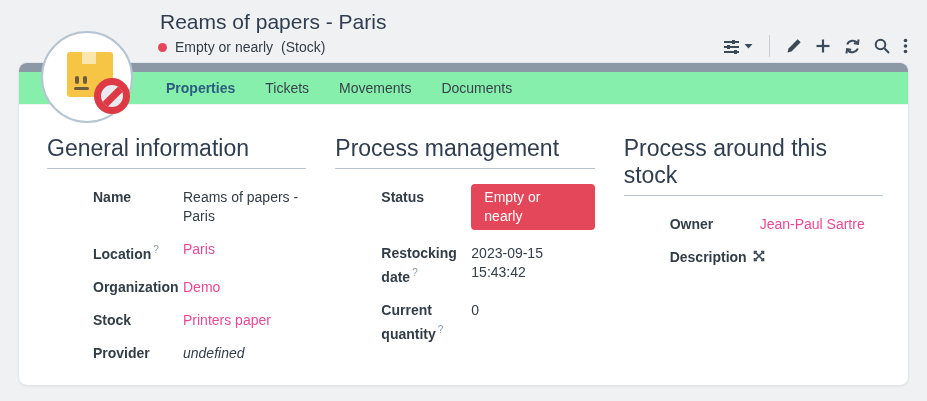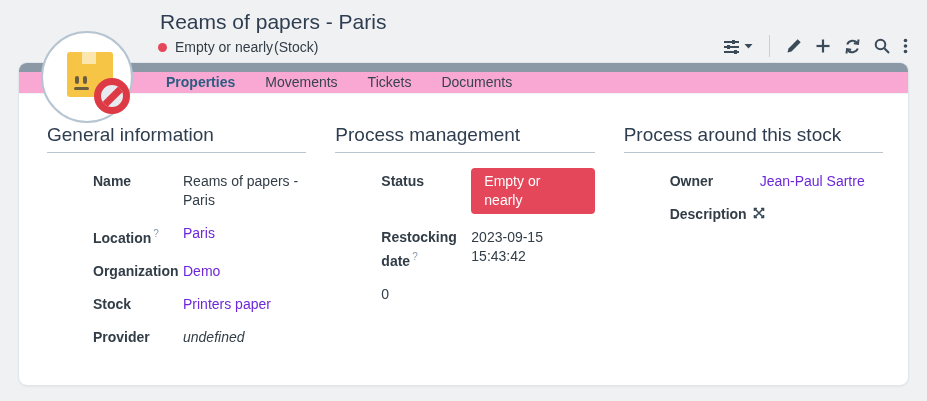--- a/index.html
+++ b/index.html
@@ -39,57 +39,57 @@
 
   .page-title {
     position:absolute; left:160px; top:10px;
     font-size:21px; font-weight:500; color:#2e3d4f;
   }
   .status-line {
     position:absolute; left:158px; top:39px;
     display:flex; align-items:center; font-size:14px; color:#323d47;
   }
   .status-dot { width:9px; height:9px; border-radius:50%; background:#e5475a; margin-right:8px; }
-  .status-suffix { margin-left:1px; }
+  .status-suffix { margin-left:8px; }
 
   .toolbar {
     position:absolute; right:19px; top:34px;
     display:flex; align-items:center; gap:13px; height:24px; color:#3b4a59;
   }
   .tool-btn { display:flex; align-items:center; gap:4px; cursor:pointer; }
   .toolbar svg { display:block; }
   .toolbar-divider { width:1px; height:22px; background:#c9d0d6; margin:0 3px; }
 
   
   .card {
     position:absolute; left:18px; top:62px; width:891px; height:324px;
     background:#ffffff; border:1px solid #e2e5e9; border-radius:9px;
     box-shadow:0 1px 2px rgba(0,0,0,.05);
   }
   .card-topbar { height:9px; background:#8b98a6; border-radius:8px 8px 0 0; }
   .tabstrip {
-    height:22px; background:#f9a8d4; display:flex; align-items:center;
+    height:33px; background:#86efac; display:flex; align-items:center;
     padding-left:132px; border-bottom:1px solid #f1f2f4;
   }
   .tab { padding:0 15px; font-size:14px; color:#38424c; cursor:pointer; line-height:33px; }
   .tab.active { font-weight:bold; color:#2c5c80; }
 
   .content {
     display:grid; grid-template-columns:1fr 1fr 1fr; column-gap:29px;
     padding:30px 25px 0 28px;
   }
   .section h2 {
-    font-size:19px; font-weight:500; color:#2e3d4f; margin:0 0 19px 0;
+    font-size:23px; font-weight:500; color:#2e3d4f; margin:0 0 19px 0;
     padding-bottom:6px; border-bottom:1px solid #b9c6d0;
   }
   .row { display:grid; grid-template-columns:90px 1fr; margin-bottom:14px; font-size:14px; line-height:19px;padding-left:46px; }
   .row .label { font-weight:bold; color:#323d47; padding-right:6px; }
   .help { font-size:10px; color:#8a99a8; vertical-align:super; margin-left:2px; font-weight:normal; }
   .value { color:#323d47; }
-  .link { color:#6d28d9; text-decoration:none; cursor:pointer; }
+  .link { color:#ec4899; text-decoration:none; cursor:pointer; }
   .italic { font-style:italic; }
   .badge {
     display:inline-block; background:#e5475a; color:#ffffff;
     padding:4px 13px; border-radius:4px; font-size:14px; margin-top:-4px; cursor:default;
   }
   .desc-label-wrap { display:flex; align-items:flex-start; gap:6px; }
   .expand-ic { cursor:pointer; color:#3b4a59; }
 </style>
 </head>
 <body>
@@ -175,22 +175,22 @@
       </svg>
     </span>
   </span>
 </div>
 
 <div class="card">
   <div class="card-topbar"></div>
 
   <div class="tabstrip">
     <span class="tab active">Properties</span>
+    <span class="tab">Tickets</span>
     <span class="tab">Movements</span>
-    <span class="tab">Tickets</span>
     <span class="tab">Documents</span>
   </div>
 
   <div class="content">
 
     <div class="section">
       <h2>General information</h2>
       <div class="row">
         <span class="label">Name</span>
         <span class="value">Reams of papers - Paris</span>
@@ -217,20 +217,21 @@
       <h2>Process management</h2>
       <div class="row">
         <span class="label">Status</span>
         <span><span class="badge">Empty or nearly</span></span>
       </div>
       <div class="row">
         <span class="label"><span>Restocking date</span><sup class="help">?</sup></span>
         <span class="value">2023-09-15 15:43:42</span>
       </div>
       <div class="row">
+        <span class="label"><span>Current quantity</span><sup class="help">?</sup></span>
         <span class="value">0</span>
       </div>
     </div>
 
     <div class="section">
       <h2>Process around this stock</h2>
       <div class="row">
         <span class="label">Owner</span>
         <span><a class="link">Jean-Paul Sartre</a></span>
       </div>

